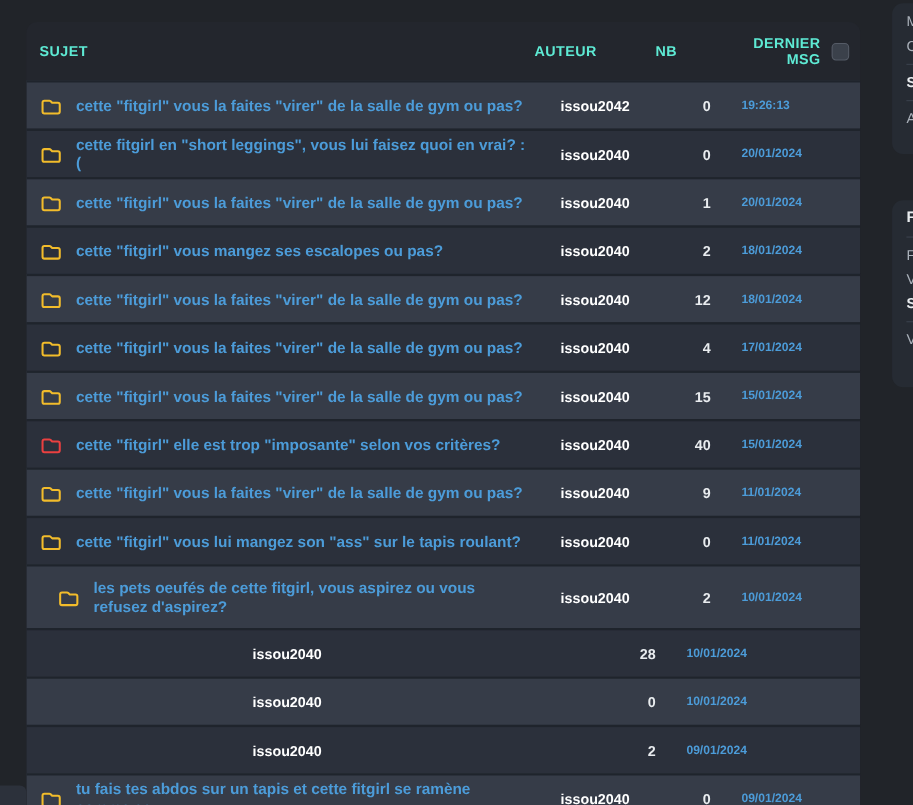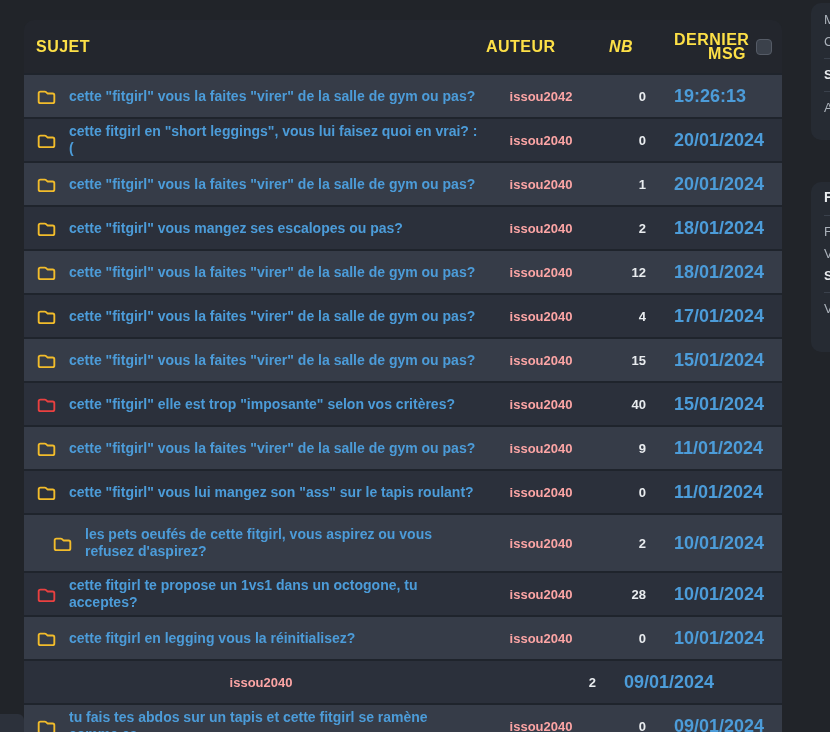--- a/index.html
+++ b/index.html
@@ -18,26 +18,26 @@
     background:#23262d;
     border-radius:10px;
     overflow:hidden;
   }
   .thead {
     display:grid;
     grid-template-columns:1fr 110px 50px 100px 36px;
     align-items:center;
     height:53px;
     padding-left:12px;
-    font-size:16px; font-weight:bold; letter-spacing:.03em;
-    color:#fde047;
+    font-size:13px; font-weight:bold; letter-spacing:.03em;
+    color:#5eead4;
   }
   .th-sujet { text-align:left; }
   .th-auteur { }
-  .th-nb { text-align:center;font-style:italic; }
+  .th-nb { text-align:left; }
   .th-dernier { padding-left:28px; line-height:14px; max-width:100px;text-align:right; }
   .th-check { display:flex; justify-content:center; }
   .checkbox {
     width:16px; height:16px; border-radius:4px;
     background:#3b414b; border:1px solid #555b66;
     cursor:pointer;
   }
 
   .row {
     display:grid;
@@ -50,23 +50,23 @@
   .row--tall { min-height:58px;padding-left:28px; }
   .row--light { background:#363c48; }
   .row--dark  { background:#2b303b; }
 
   .cell-title { display:flex; align-items:center; gap:12px; padding-right:8px; }
   .folder { flex:0 0 auto; width:21px; height:17px; display:block; }
   .topic-link {
     font-size:14px; font-weight:bold; line-height:17px;
     color:#4c9cd9; text-decoration:none; cursor:pointer;
   }
-  .cell-author { text-align:center; font-size:13px; font-weight:600; color:#fca5a5; }
+  .cell-author { text-align:center; font-size:13px; font-weight:600; color:#ffffff; }
   .cell-nb { text-align:right; font-size:13px; font-weight:bold; color:#e9ecef; }
-  .cell-date { padding-left:28px; font-size:18px; font-weight:600; color:#4c9cd9; cursor:pointer; }
+  .cell-date { padding-left:28px; font-size:11px; font-weight:600; color:#4c9cd9; cursor:pointer; }
 
   
   .sb-card {
     position:absolute; left:811px; width:120px;
     background:#262b33; border-radius:10px;
     overflow:hidden;
   }
   .sb-card-1 { top:3px; height:137px; padding-top:6px; }
   .sb-card-2 { top:182px; height:170px; padding-top:2px; }
   .sb-item { margin-left:13px; height:22px; line-height:22px;
@@ -222,38 +222,26 @@
         <path d="M2.8 6.2c0-1.1.9-2 2-2h5.3c.5 0 1 .2 1.4.6l1.6 1.6h6.1c1.1 0 2 .9 2 2v7.4c0 1.1-.9 2-2 2H4.8c-1.1 0-2-.9-2-2z" fill="none" stroke="currentColor" stroke-width="2.2" stroke-linejoin="round"></path>
       </svg>
       <span class="topic-link">les pets oeufés de cette fitgirl, vous aspirez ou vous refusez d'aspirez?</span>
     </div>
     <div class="cell-author">issou2040</div>
     <div class="cell-nb">2</div>
     <div class="cell-date">10/01/2024</div>
     <div></div>
   </div>
       <div class="row row--dark">
-    <div class="cell-title">
-      <svg class="folder" viewBox="0 0 24 20" aria-hidden="true" style="color: rgb(234, 64, 64);">
-        <path d="M2.8 6.2c0-1.1.9-2 2-2h5.3c.5 0 1 .2 1.4.6l1.6 1.6h6.1c1.1 0 2 .9 2 2v7.4c0 1.1-.9 2-2 2H4.8c-1.1 0-2-.9-2-2z" fill="none" stroke="currentColor" stroke-width="2.2" stroke-linejoin="round"></path>
-      </svg>
-      <span class="topic-link">cette fitgirl te propose un 1vs1 dans un octogone, tu acceptes?</span>
-    </div>
     <div class="cell-author">issou2040</div>
     <div class="cell-nb">28</div>
     <div class="cell-date">10/01/2024</div>
     <div></div>
   </div>
       <div class="row row--light">
-    <div class="cell-title">
-      <svg class="folder" viewBox="0 0 24 20" aria-hidden="true" style="color: rgb(242, 188, 43);">
-        <path d="M2.8 6.2c0-1.1.9-2 2-2h5.3c.5 0 1 .2 1.4.6l1.6 1.6h6.1c1.1 0 2 .9 2 2v7.4c0 1.1-.9 2-2 2H4.8c-1.1 0-2-.9-2-2z" fill="none" stroke="currentColor" stroke-width="2.2" stroke-linejoin="round"></path>
-      </svg>
-      <span class="topic-link">cette fitgirl en legging vous la réinitialisez?</span>
-    </div>
     <div class="cell-author">issou2040</div>
     <div class="cell-nb">0</div>
     <div class="cell-date">10/01/2024</div>
     <div></div>
   </div>
       <div class="row row--dark">
     <div class="cell-author">issou2040</div>
     <div class="cell-nb">2</div>
     <div class="cell-date">09/01/2024</div>
     <div></div>

